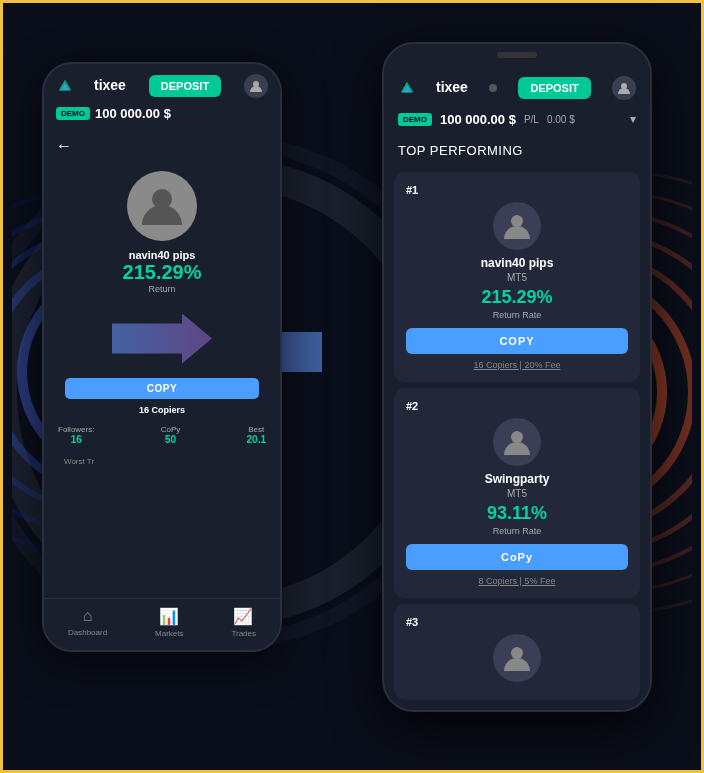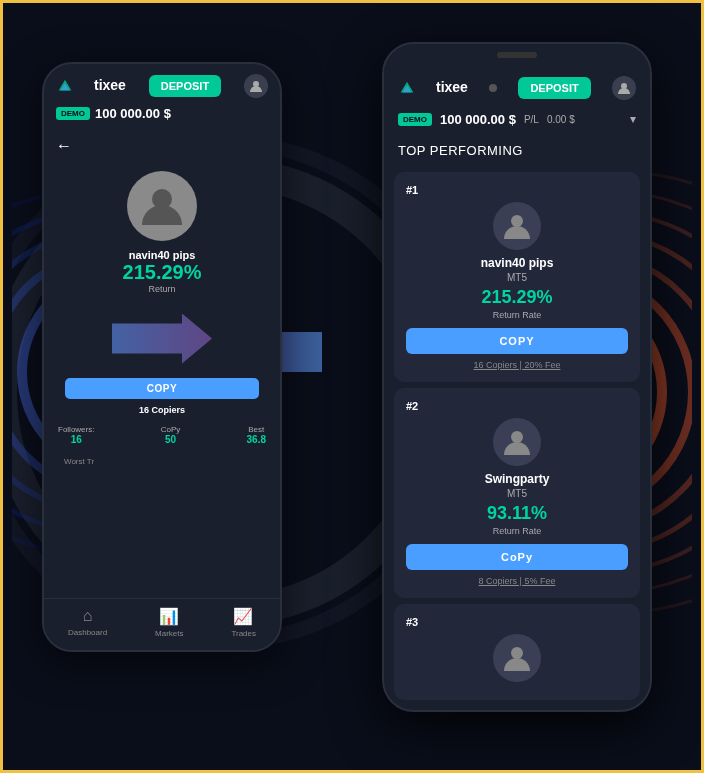--- a/index.html
+++ b/index.html
@@ -497,21 +497,21 @@
       <div class="stat-item">
         <span class="stat-label">Followers:</span>
         <span class="stat-value">16</span>
       </div>
       <div class="stat-item">
         <span class="stat-label">CoPy</span>
         <span class="stat-value">50</span>
       </div>
       <div class="stat-item">
         <span class="stat-label">Best</span>
-        <span class="stat-value">36.8</span>
+        <span class="stat-value">20.1</span>
       </div>
     </div>
 
     <div style="padding:4px 20px;font-size:8px;color:#888;">Worst Tr</div>
 
     <div class="bottom-nav">
       <div class="nav-item">
         <span class="nav-icon">⌂</span>
         <span class="nav-label">Dashboard</span>
       </div>

